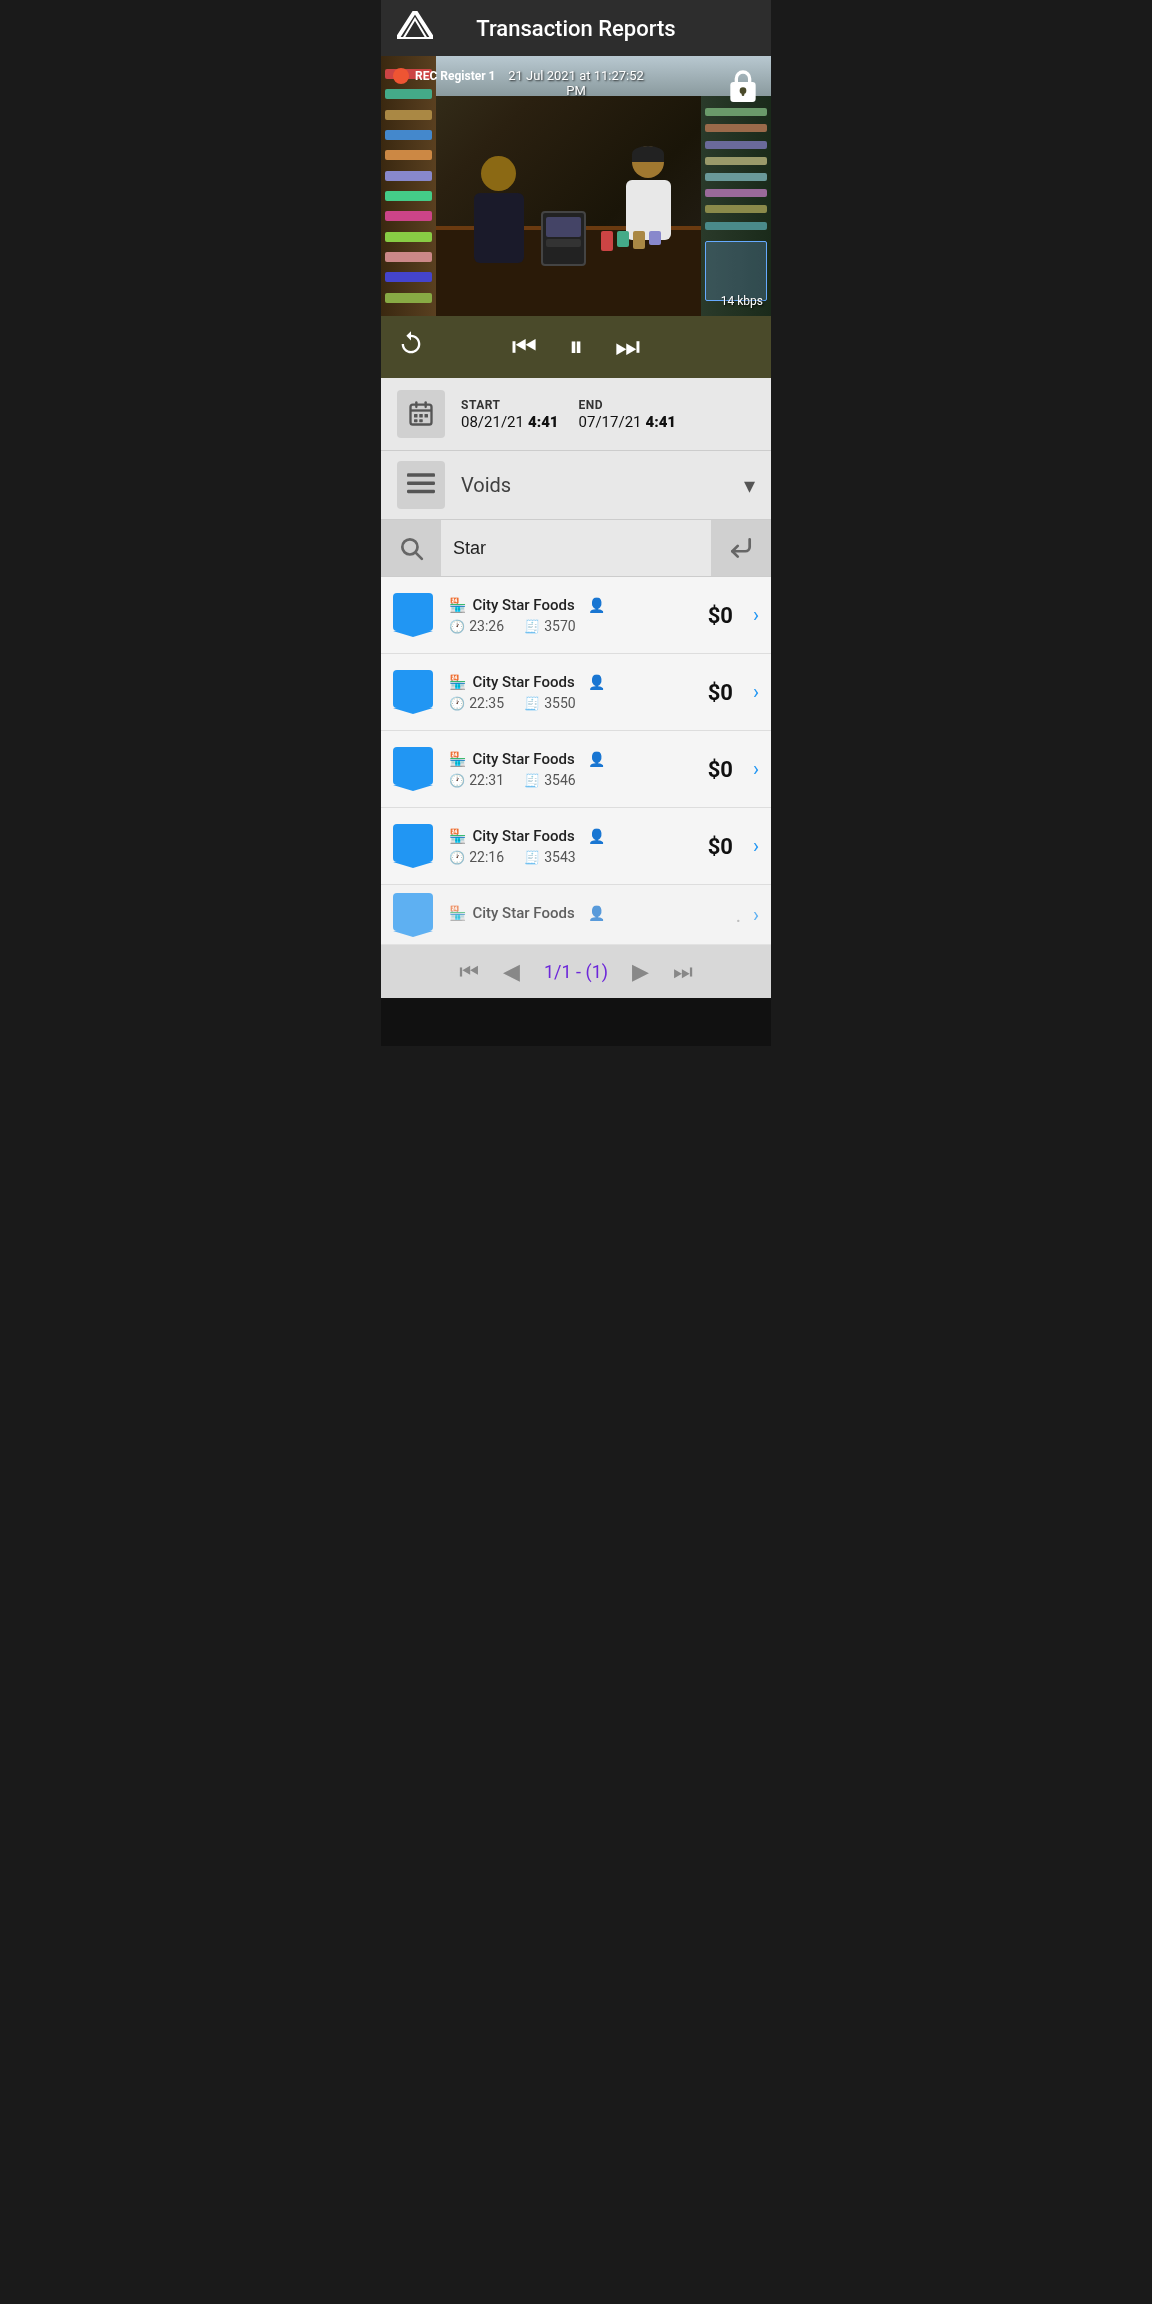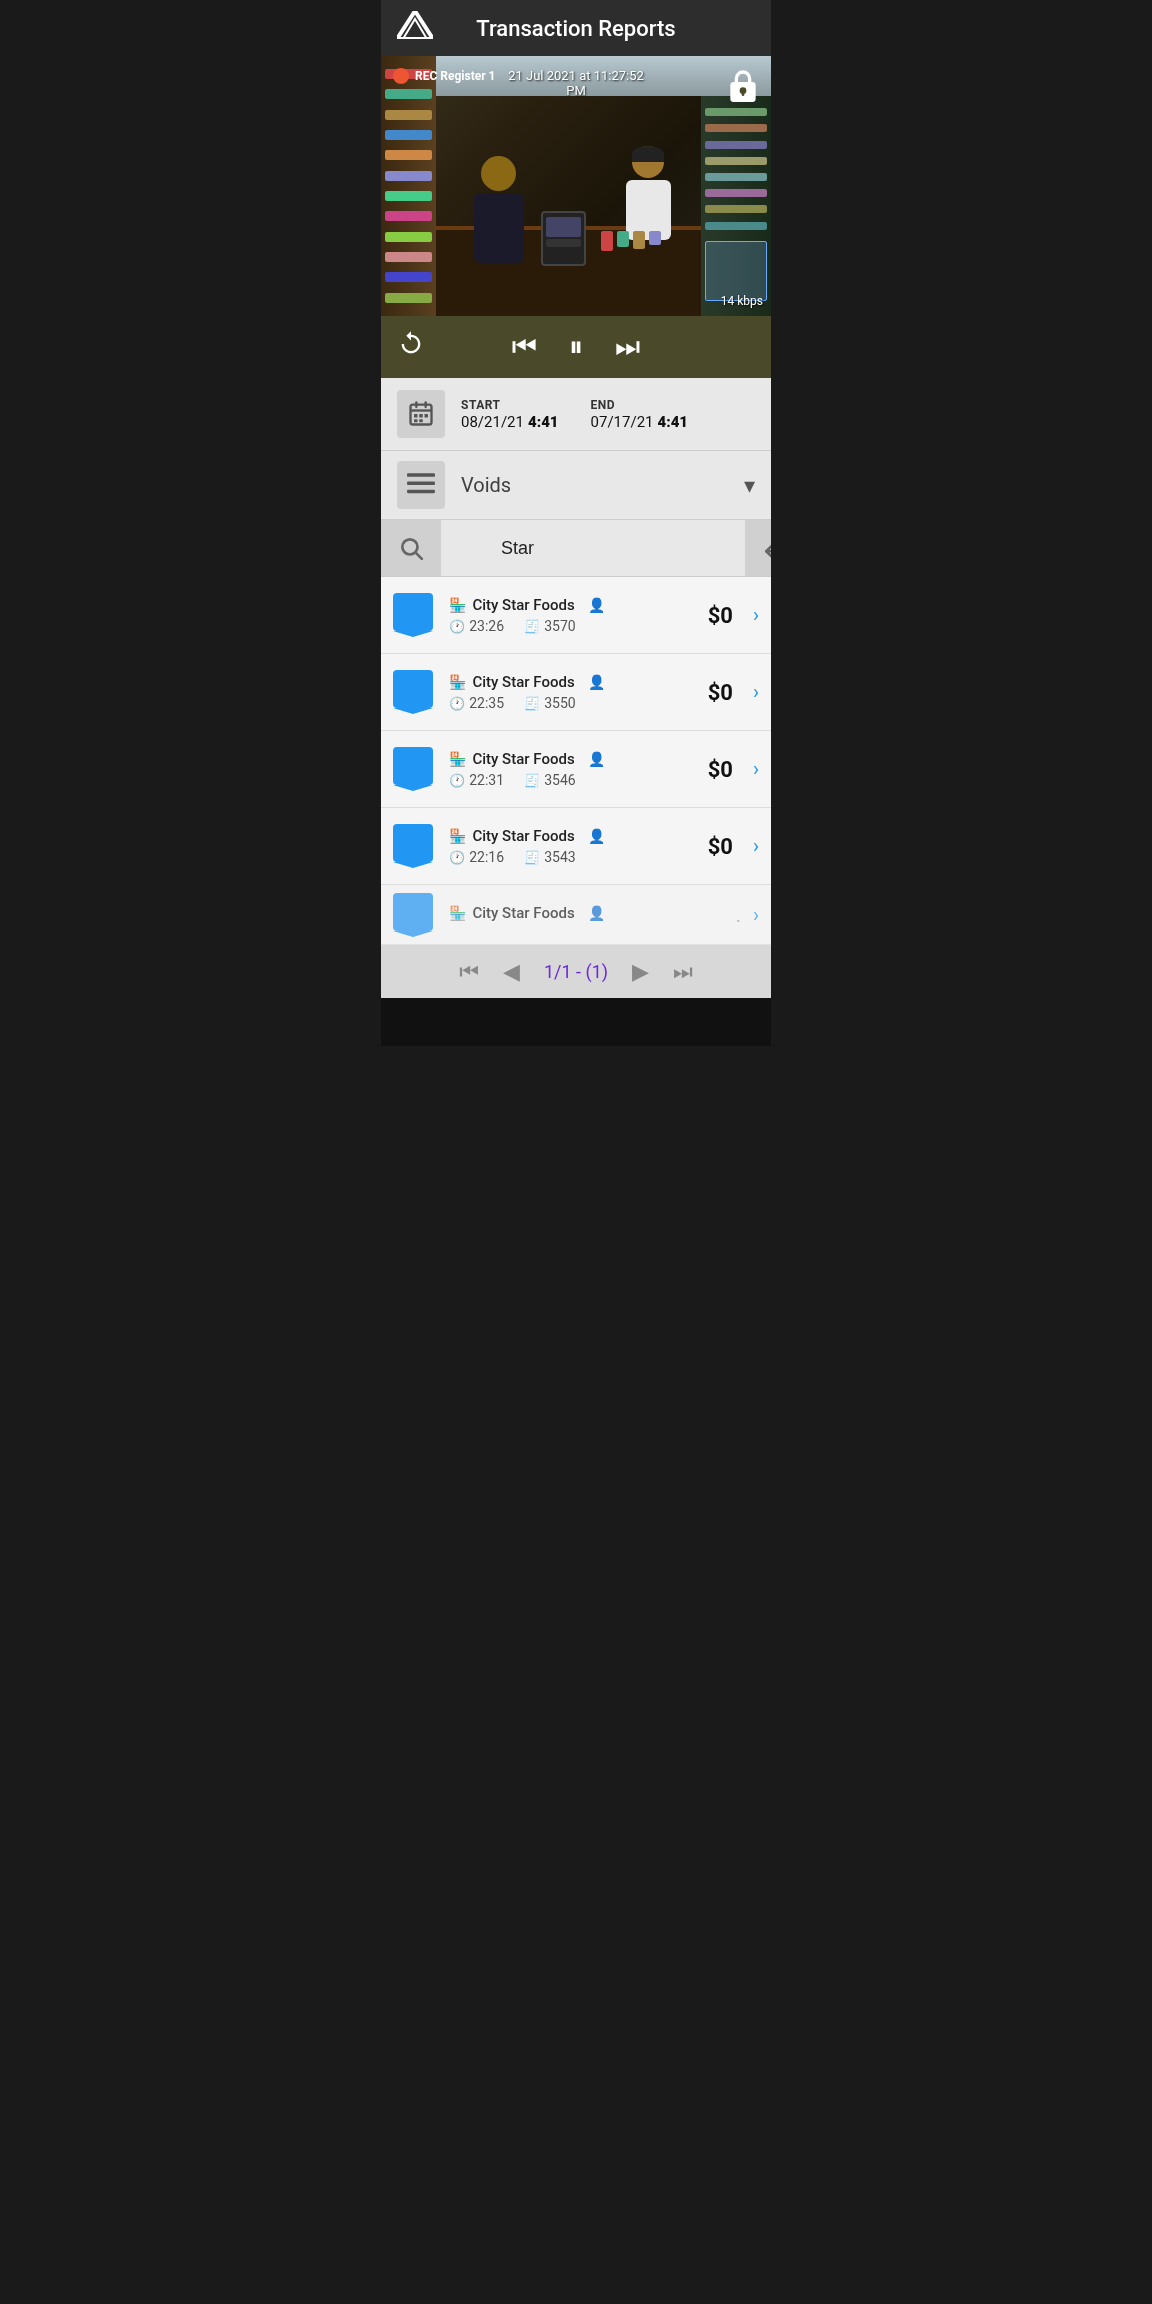--- a/index.html
+++ b/index.html
@@ -136,21 +136,21 @@
       width: 48px; height: 48px;
       background: #d0d0d0;
       border-radius: 4px;
       display: flex;
       align-items: center;
       justify-content: center;
       flex-shrink: 0;
     }
     .date-group {
       display: flex;
-      gap: 32px;
+      gap: 20px;
     }
     .date-item label {
       display: block;
       font-size: 12px;
       font-weight: bold;
       color: #333;
       letter-spacing: 0.5px;
     }
     .date-item .date-val {
       font-size: 15px;
@@ -205,21 +205,20 @@
       flex-shrink: 0;
     }
     .search-input-field {
       flex: 1;
       border: none;
       background: #e8e8e8;
       font-size: 18px;
       padding: 10px 12px;
       outline: none;
       color: #222;
-      margin-left: 48px;
     }
     .search-enter-box {
       width: 60px; height: 56px;
       background: #d0d0d0;
       display: flex;
       align-items: center;
       justify-content: center;
       flex-shrink: 0;
     }
 

